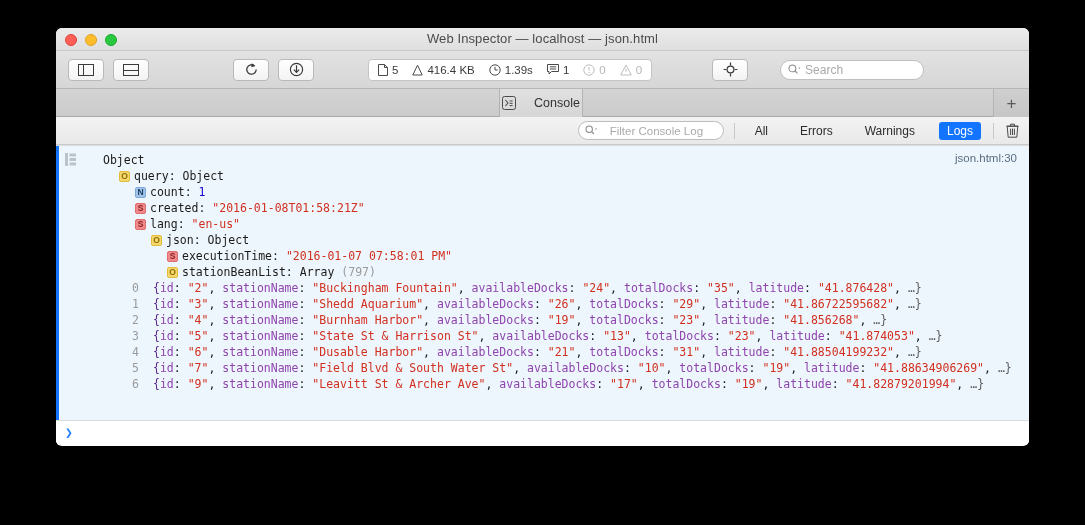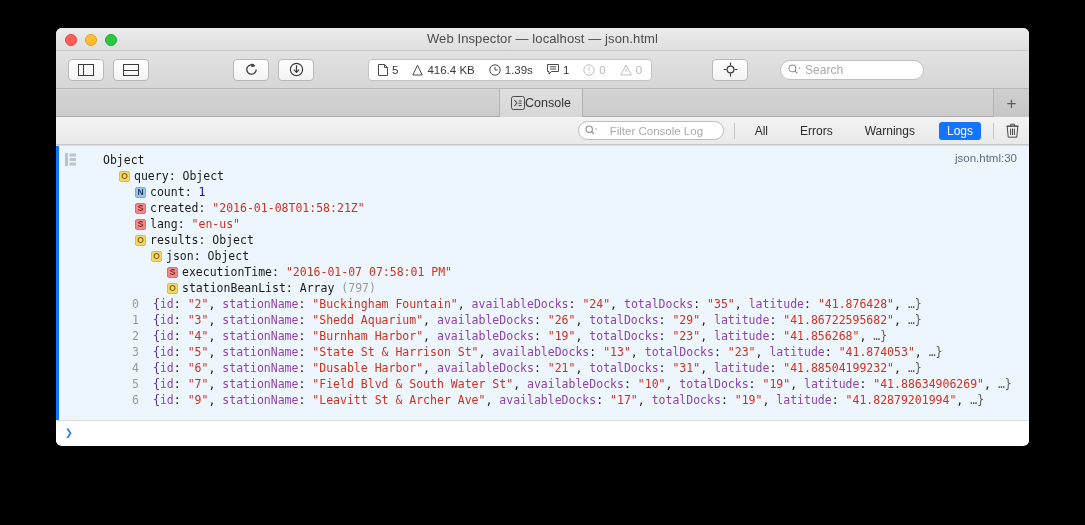--- a/index.html
+++ b/index.html
@@ -89,22 +89,22 @@
     position: relative;
     height: 28px;
     background: linear-gradient(#d4d4d4, #cbcbcb);
     border-bottom: 1px solid #a9a9a9;
     display: flex; align-items: stretch;
   }
   .tab {
     position: absolute;
     left: 443px; top: 0;
     height: 28px;
-    padding: 0 11px;
-    display: flex; align-items: center; gap: 0;
+    padding: 0 2px;
+    display: flex; align-items: center; gap: 18px;
     background: linear-gradient(#e0e0e0, #d6d6d6);
     border-left: 1px solid #b3b3b3;
     border-right: 1px solid #b3b3b3;
     font-size: 12.5px; color: #333;
   }
   .tab-add {
     position: absolute; right: 0; top: 0;
     width: 36px; height: 28px;
     display: flex; align-items: center; justify-content: center;
     border-left: 1px solid #b3b3b3;
@@ -433,23 +433,20 @@
           </div>
 
           <div class="row ind3">
             <span class="badge S">S</span><span class="kprop">created</span><span class="k">: </span><span class="vstr">"2016-01-08T01:58:21Z"</span>
           </div>
 
           <div class="row ind3">
             <span class="badge S">S</span><span class="kprop">lang</span><span class="k">: </span><span class="vstr">"en-us"</span>
           </div>
 
-          <div class="row ind3">
-            <span class="badge O">O</span><span class="kprop">results</span><span class="k">: </span><span class="tname">Object</span>
-          </div>
 
           <div class="row ind4">
             <span class="badge O">O</span><span class="kprop">json</span><span class="k">: </span><span class="tname">Object</span>
           </div>
 
           <div class="row ind5">
             <span class="badge S">S</span><span class="kprop">executionTime</span><span class="k">: </span><span class="vstr">"2016-01-07 07:58:01 PM"</span>
           </div>
 
           <div class="row ind5">

